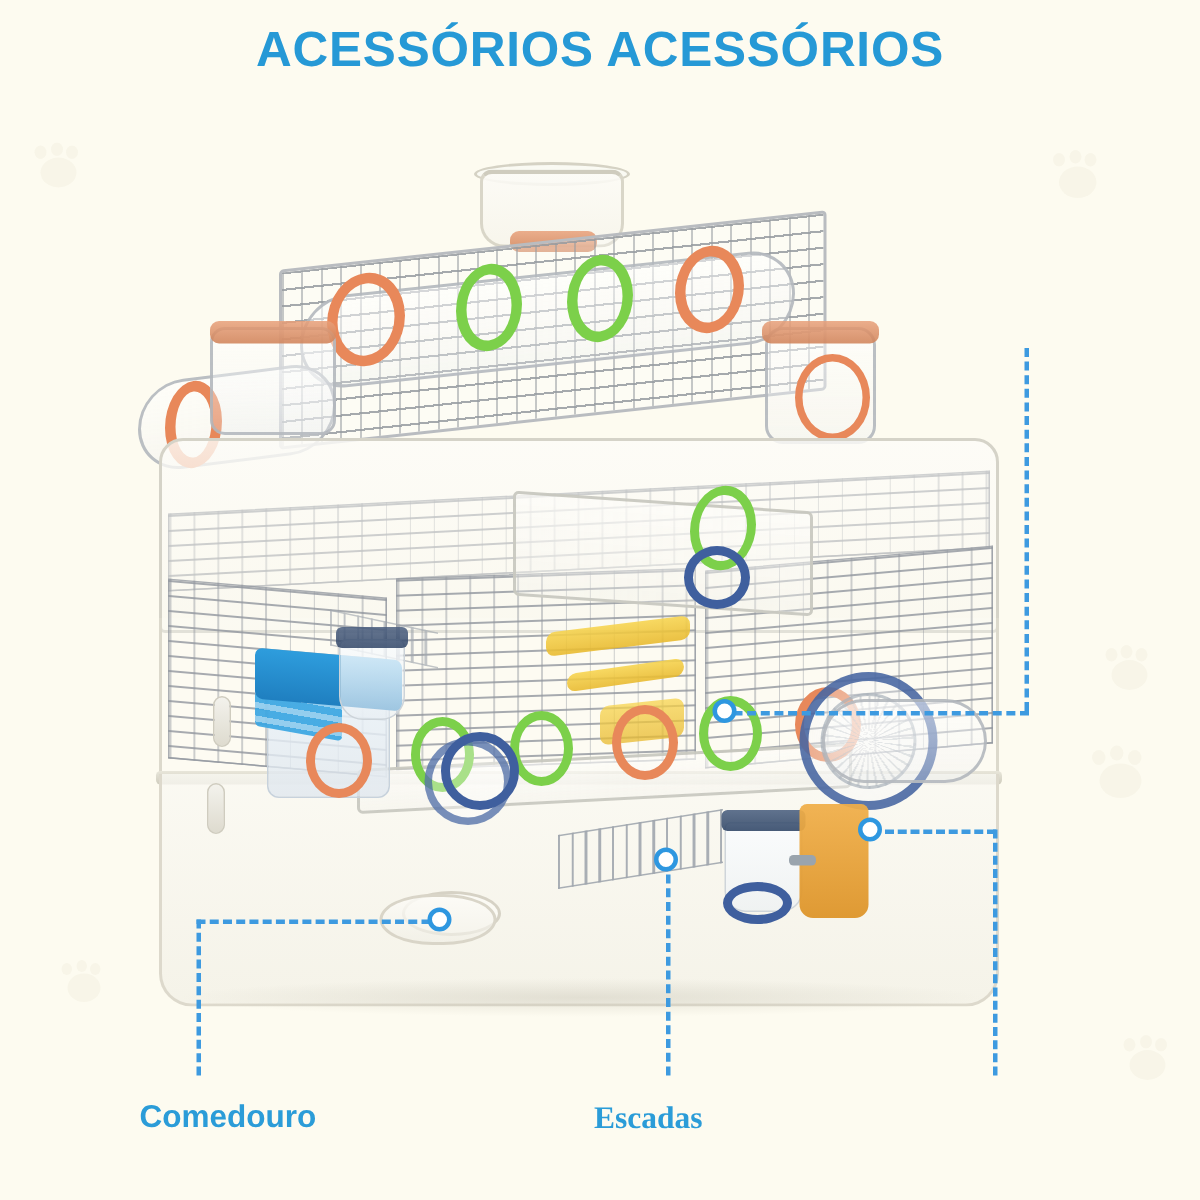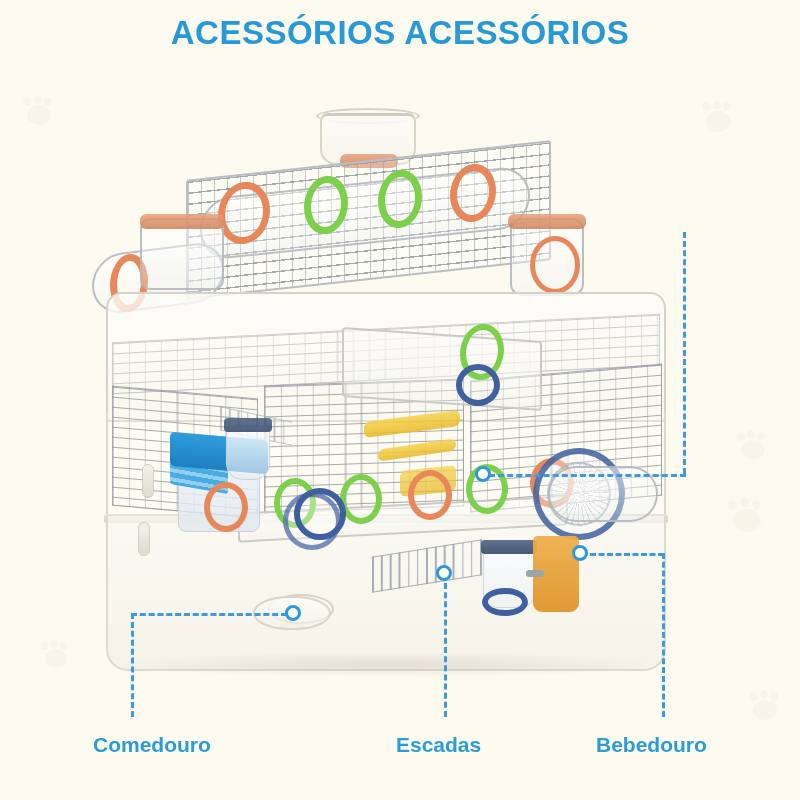--- a/index.html
+++ b/index.html
@@ -535,20 +535,19 @@
   <div class="lead-h" style="left:489px;top:474px;width:197px;"></div>
   <div class="dot" style="left:475px;top:466px;"></div>
 
   <div class="lead-h" style="left:131px;top:613px;width:156px;"></div>
   <div class="lead-v" style="left:131px;top:613px;height:104px;"></div>
   <div class="dot" style="left:285px;top:605px;"></div>
   <div class="callout-label" style="left:74px;top:733px;margin-left:19px;">Comedouro</div>
 
   <div class="lead-v" style="left:444px;top:583px;height:134px;"></div>
   <div class="dot" style="left:436px;top:565px;"></div>
-  <div class="callout-label" style="left:396px;top:733px;">Escadas</div>
+  <div class="callout-label" style="left:396px;top:733px;font-family:Liberation Serif, serif;">Escadas</div>
 
   <div class="lead-h" style="left:590px;top:553px;width:74px;"></div>
   <div class="lead-v" style="left:662px;top:553px;height:164px;"></div>
   <div class="dot" style="left:572px;top:545px;"></div>
-  <div class="callout-label" style="left:596px;top:733px;">Bebedouro</div>
 
 </div>
 
 </body></html>

